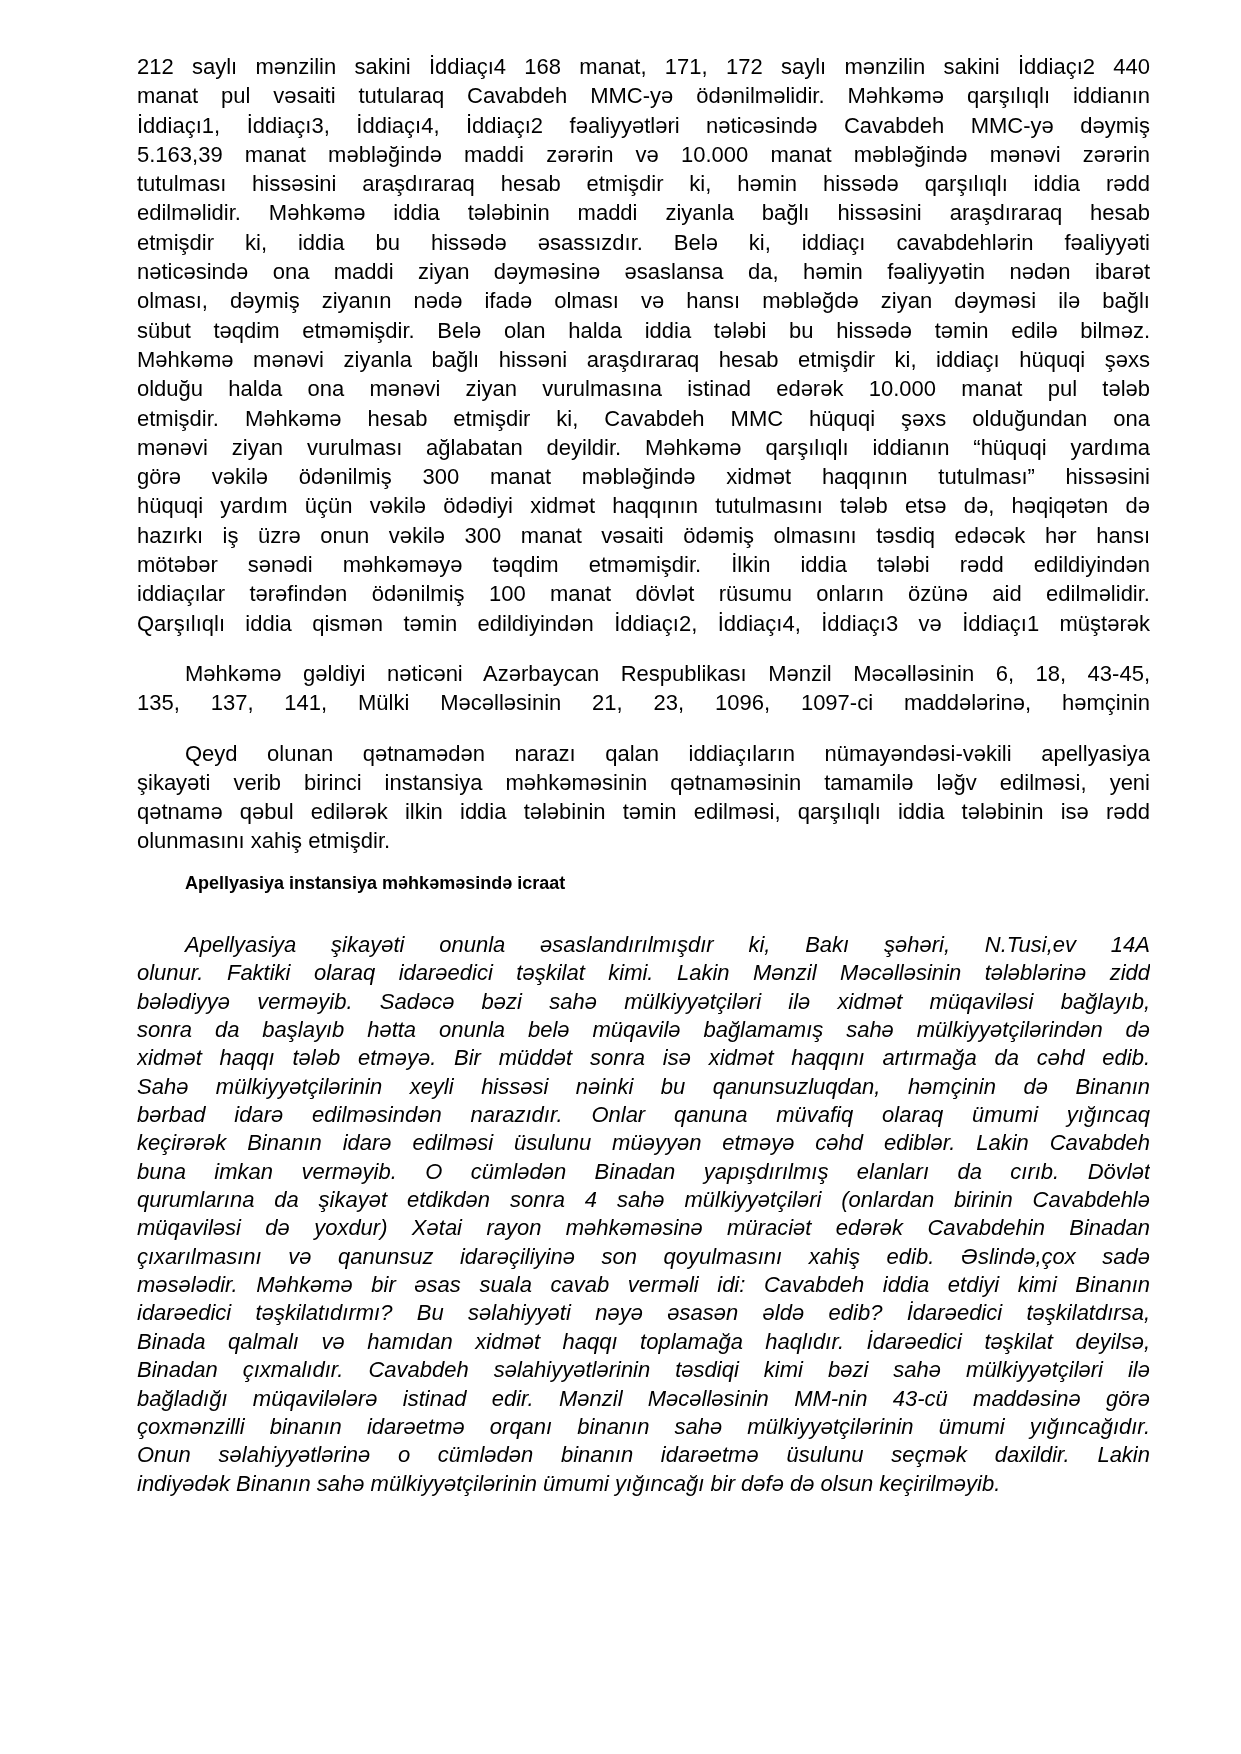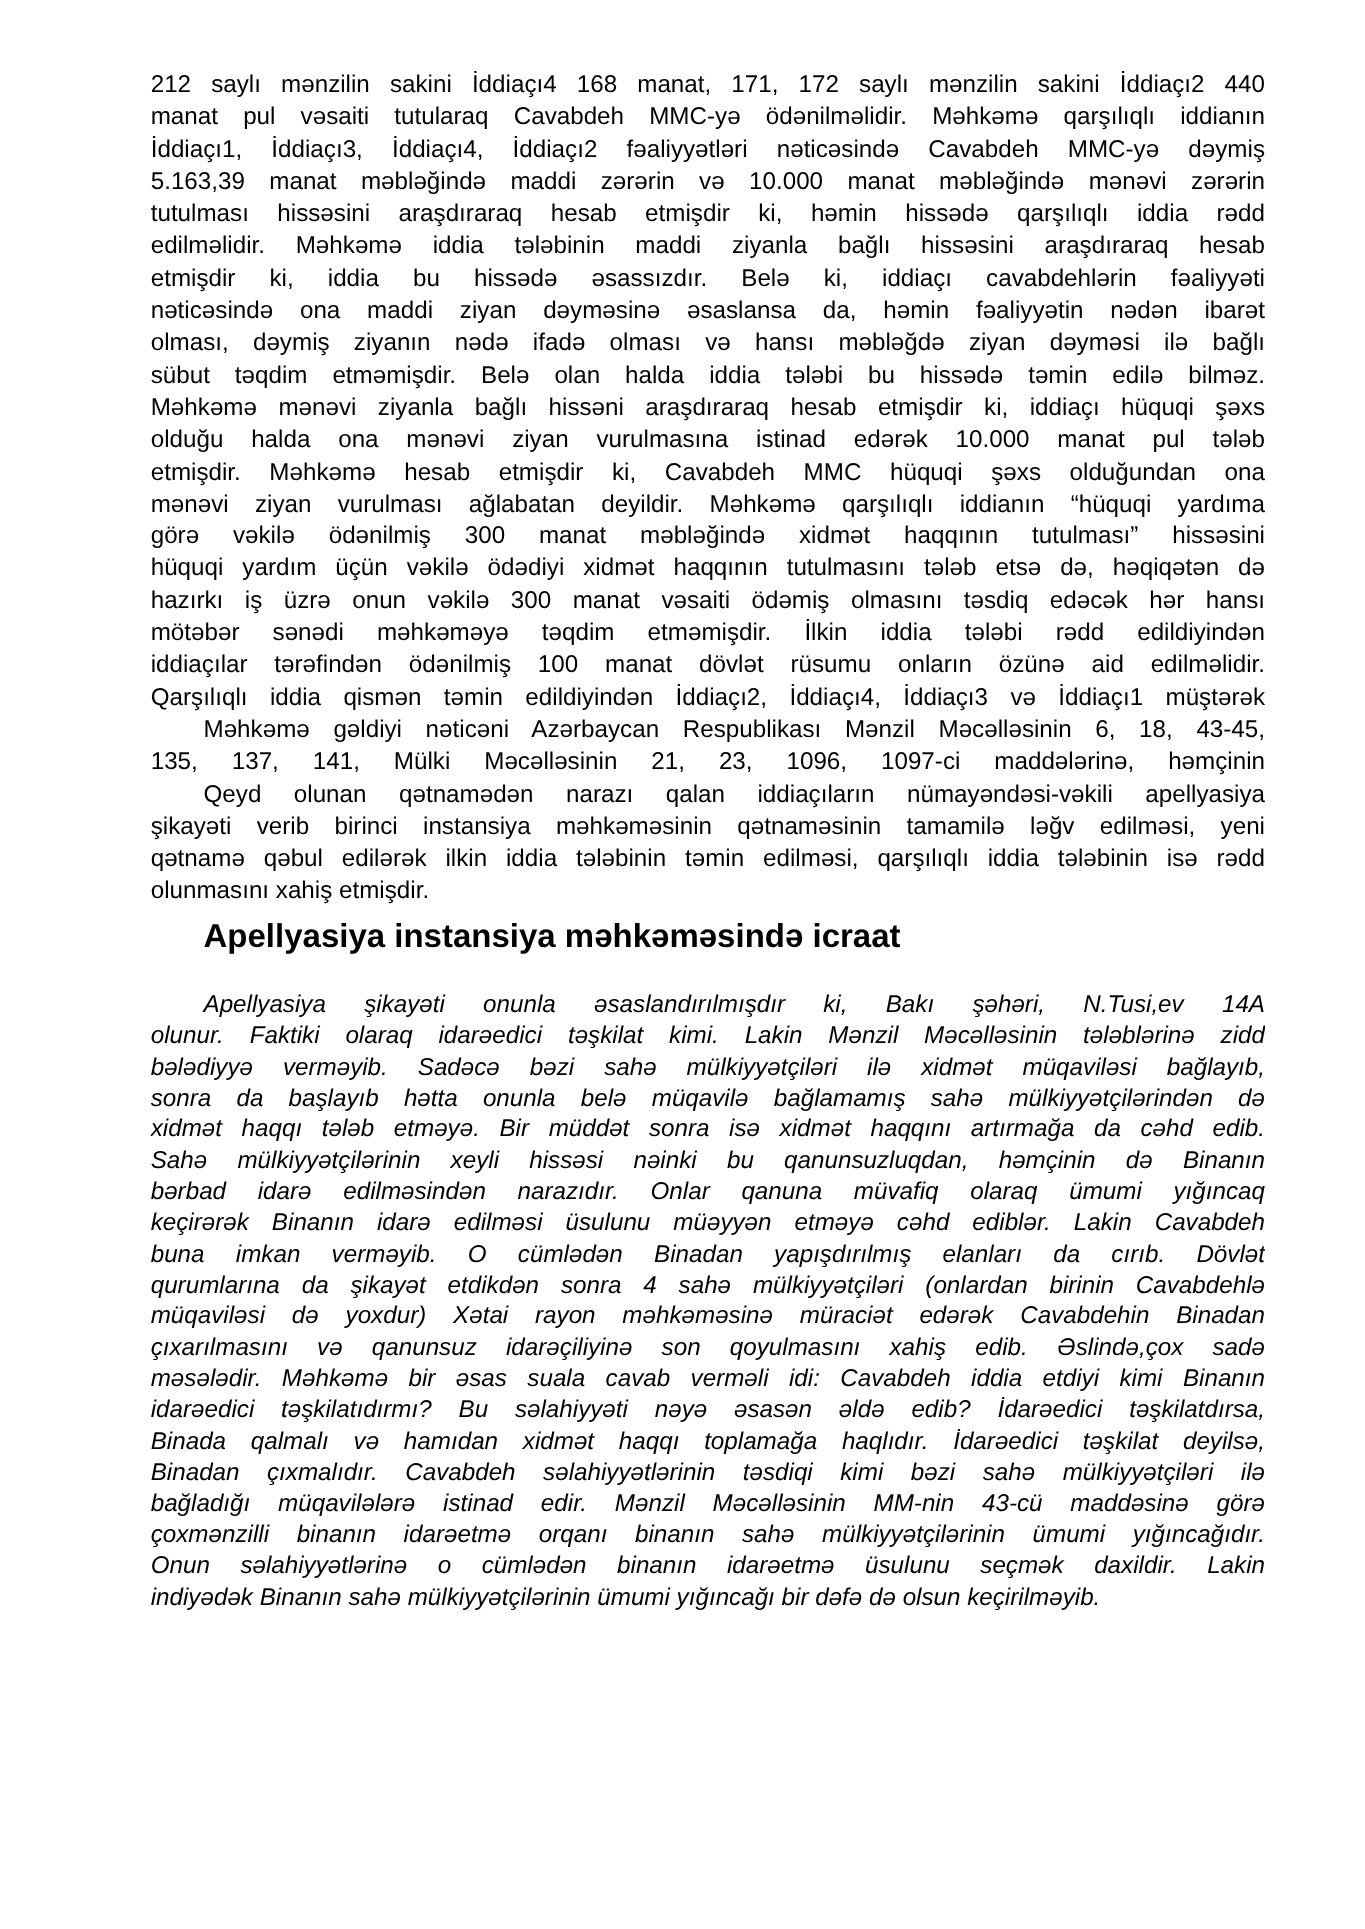--- a/index.html
+++ b/index.html
@@ -9,36 +9,36 @@
     height: 1754px;
     background: #ffffff;
     color: #000000;
     font-family: "Liberation Sans", "DejaVu Sans", sans-serif;
     overflow: hidden;
     margin: 0 auto;
   }
   .textcol {
     position: absolute;
     left: 137px;
-    top: 62px;
+    top: 52px;
     width: 1013px;
   }
   .line {
     font-size: 22px;
     text-align: justify;
     text-align-last: justify;
     white-space: nowrap;
     overflow: hidden;
   }
   .part1 .line { line-height: 29.3px; height: 29.3px; }
   .part2 .line { line-height: 28.35px; height: 28.35px; font-style: italic; }
   .line.last { text-align-last: left; }
-  .line.indent { text-indent: 48px; }
+  .line.indent { text-indent: 48px; margin-top: 21px; }
   .doc-heading {
-    font-size: 30px;
+    font-size: 18px;
     font-weight: 700;
     line-height: 29.3px;
     margin: 13px 0 0 48px;
     white-space: nowrap;
   }
   .part2 { margin-top: 33px; }
 </style>
 </head>
 <body>
 

